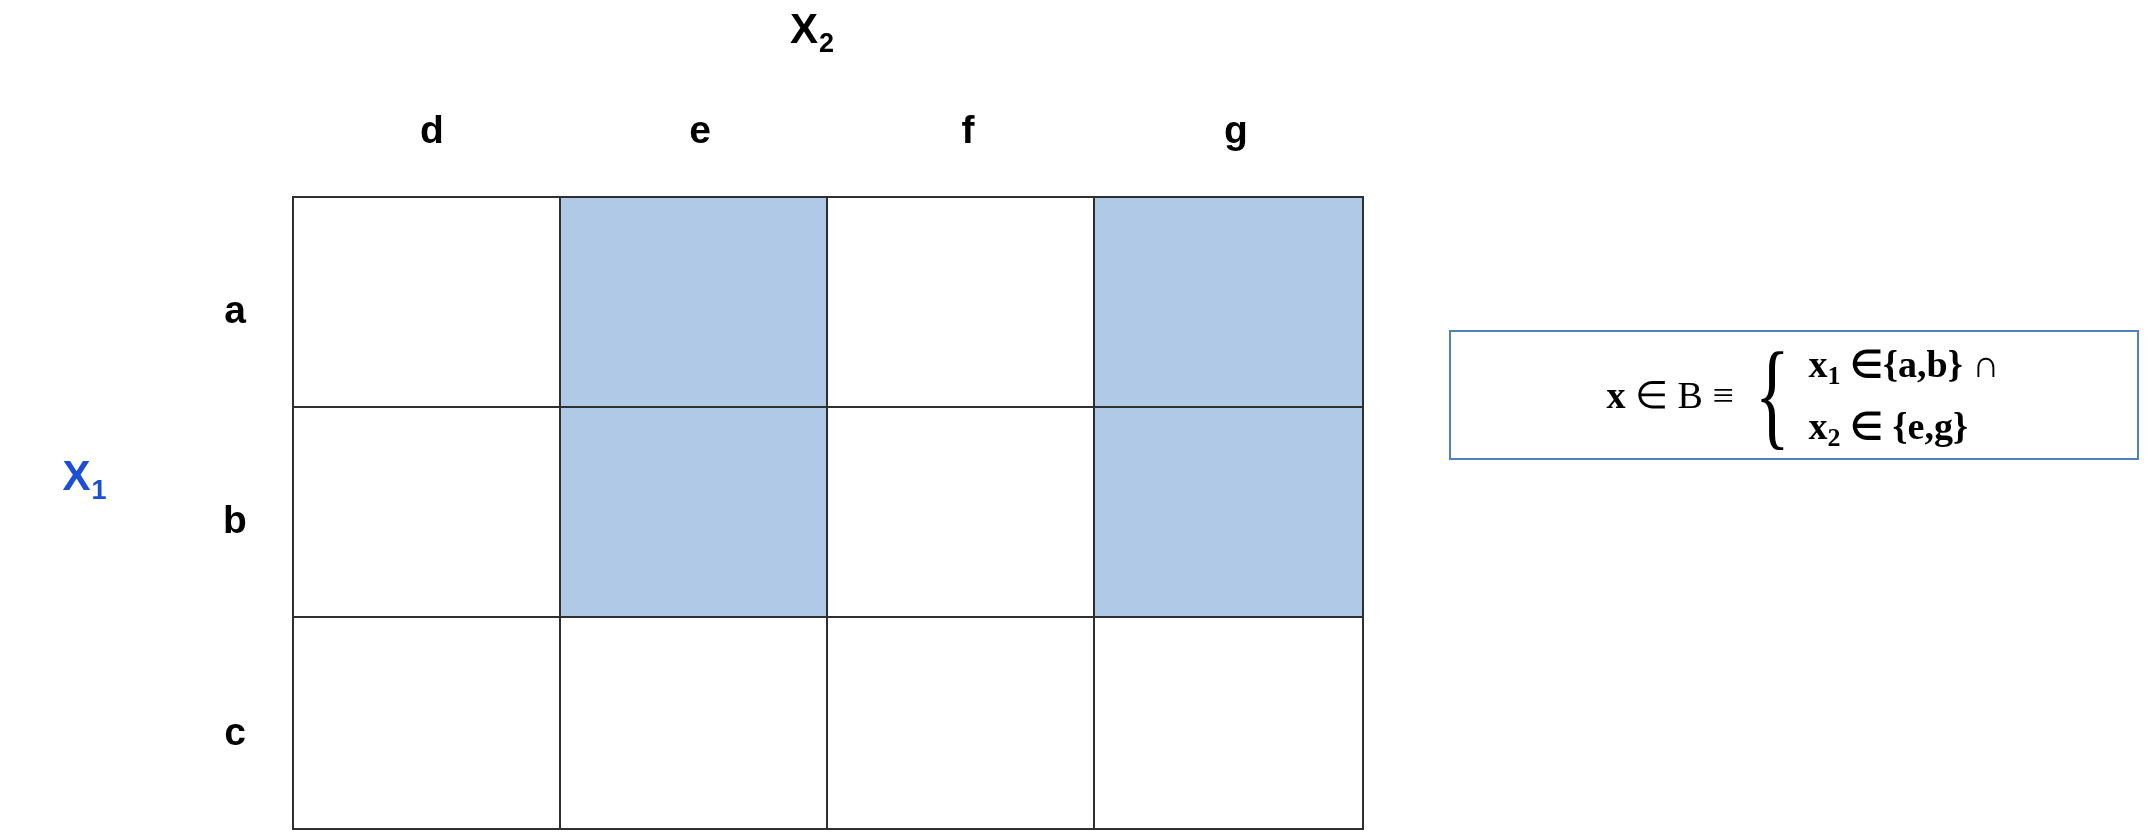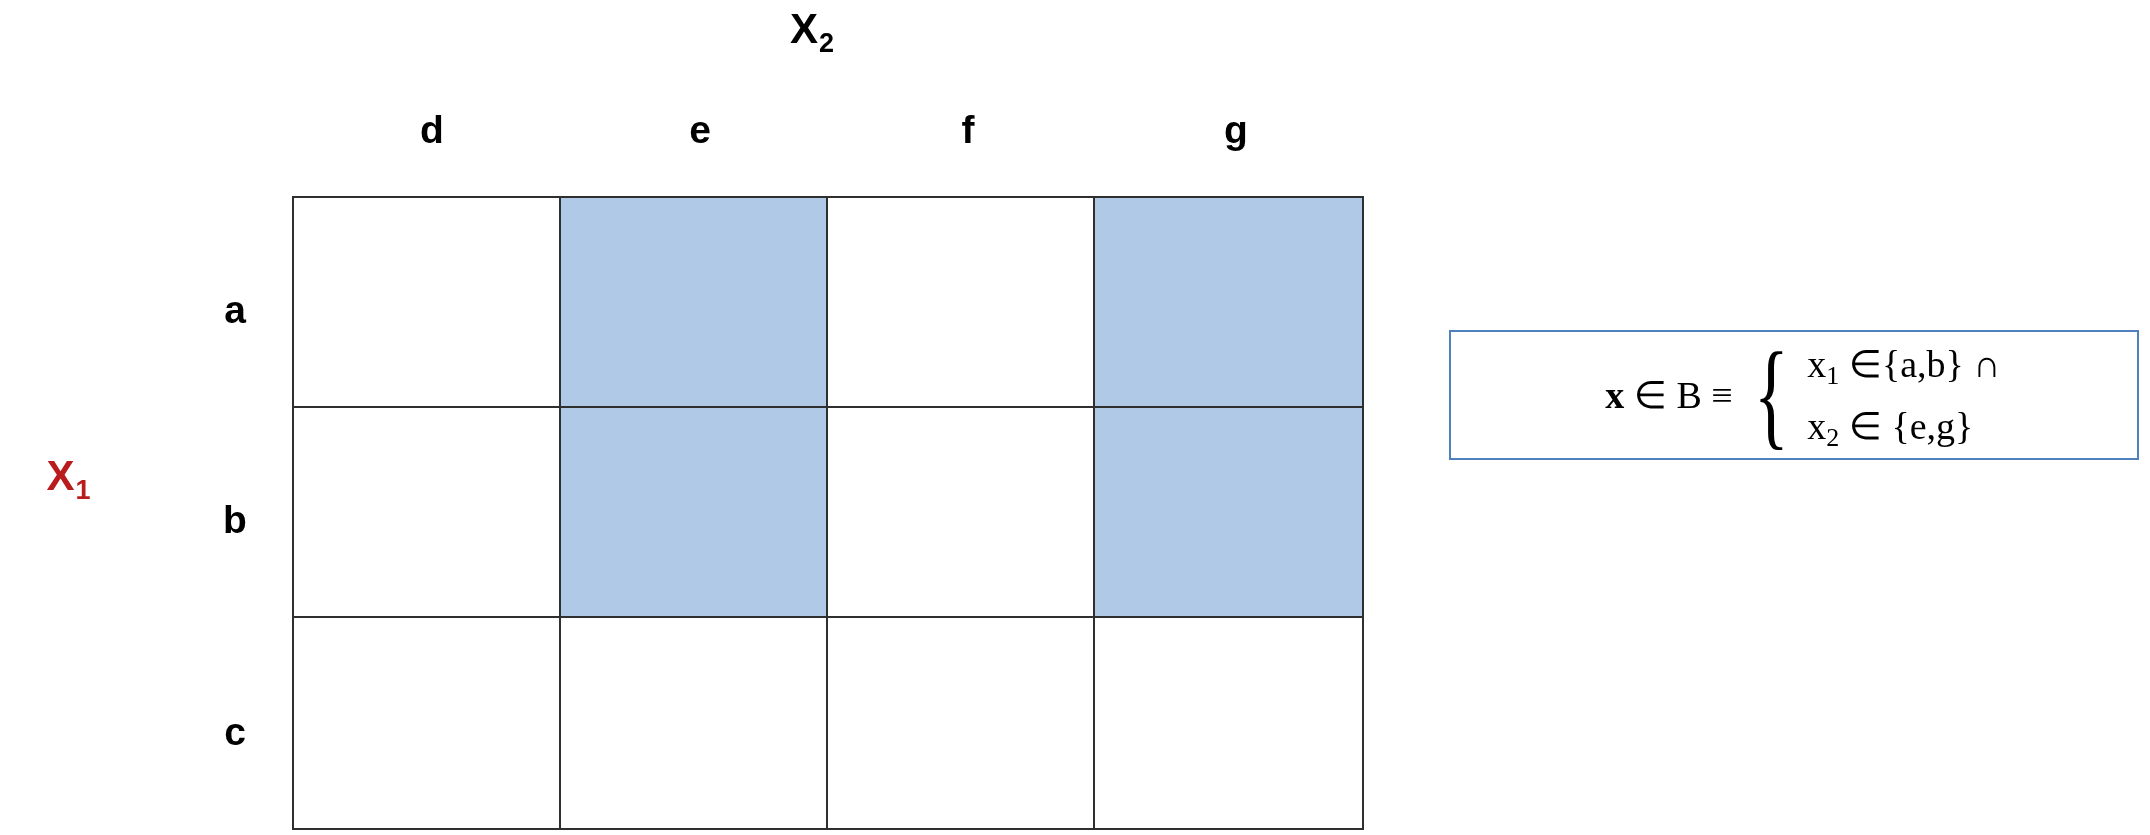--- a/index.html
+++ b/index.html
@@ -33,28 +33,28 @@
     font-size: 27px;
     vertical-align: baseline;
     position: relative;
     top: 9px;
     left: 1px;
   }
 
   
   #x1-axis-label {
     position: absolute;
-    left: 8px;
+    left: 24px;
     top: 455px;
     width: 120px;
     text-align: center;
     font-family: "Liberation Sans", sans-serif;
     font-weight: bold;
     font-size: 42px;
-    color: #b91c1c;
+    color: #1d4ed8;
     line-height: 1;
     white-space: nowrap;
   }
   #x1-axis-label .sub {
     font-size: 27px;
     position: relative;
     top: 9px;
     left: 1px;
   }
 
@@ -154,20 +154,21 @@
     justify-content: center;
     gap: 24px;
     padding-left: 6px;
   }
   #formula-rhs .line {
     font-family: "Liberation Serif", serif;
     font-size: 38px;
     color: #000000;
     white-space: nowrap;
     line-height: 1;
+    font-weight: bold;
   }
   .sub-sm {
     font-size: 26px;
     position: relative;
     top: 7px;
   }
 </style>
 </head>
 <body>
 

